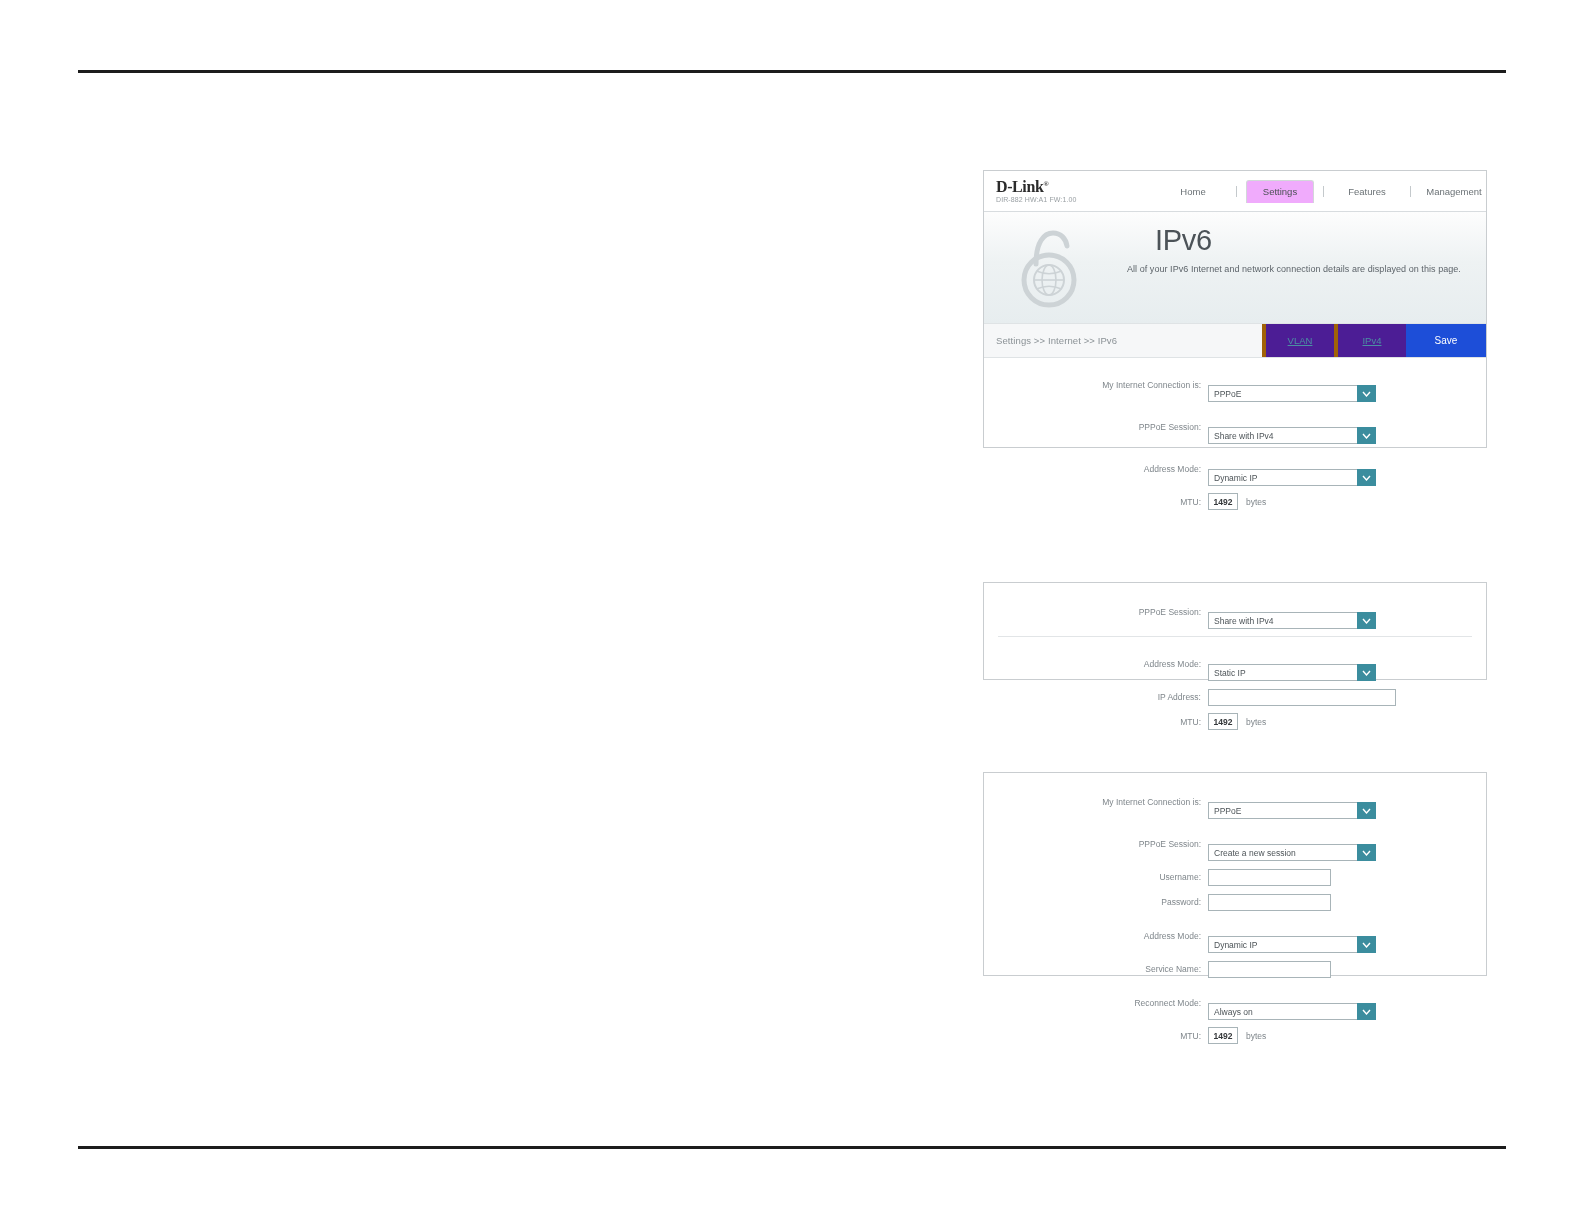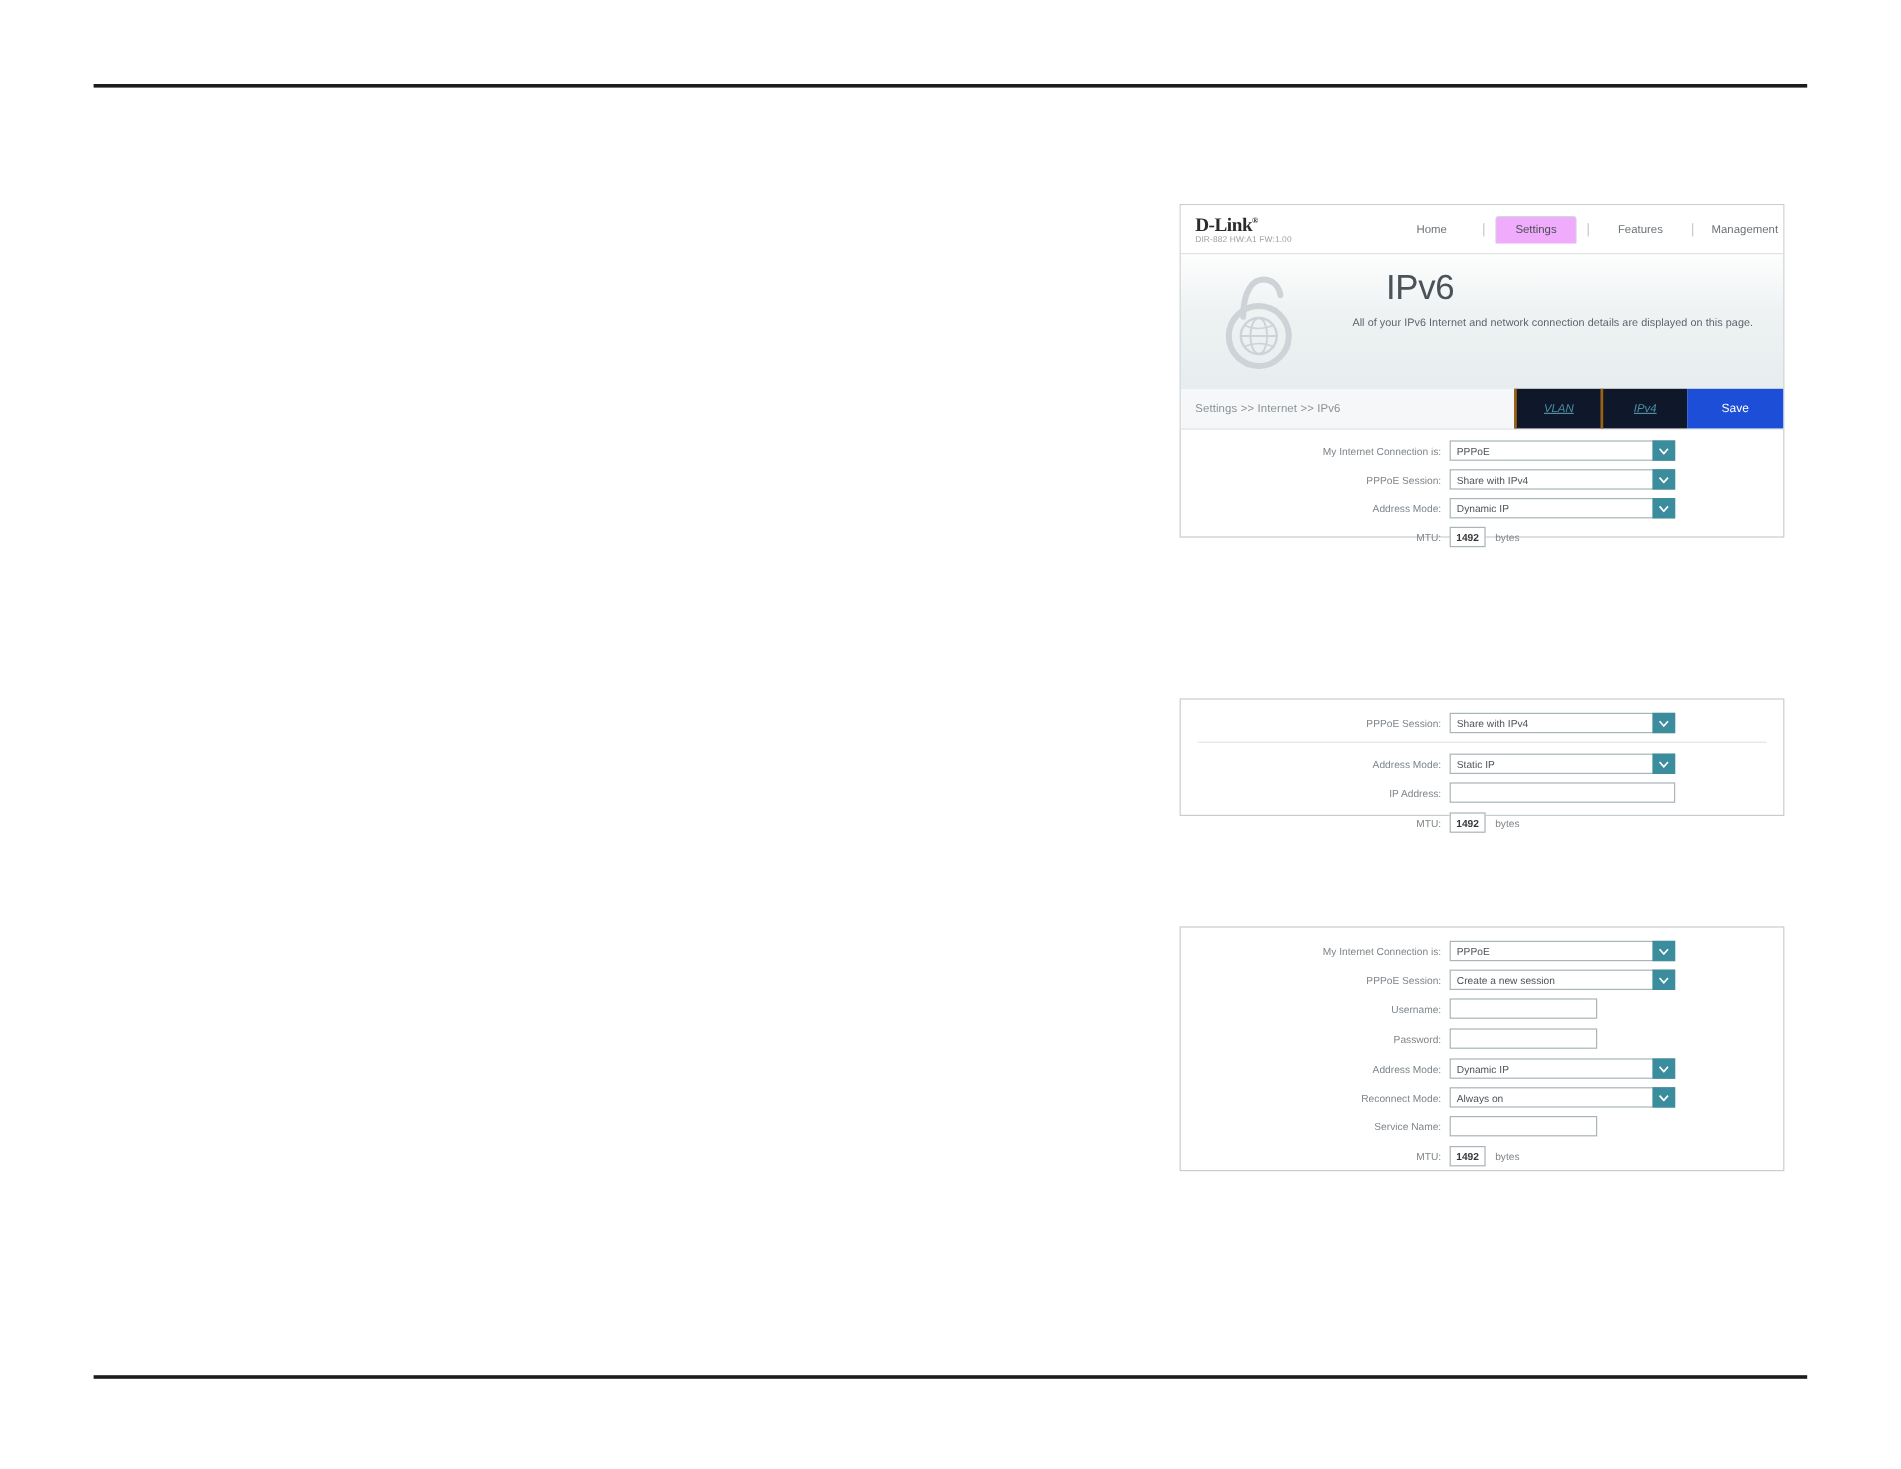--- a/index.html
+++ b/index.html
@@ -155,29 +155,28 @@
     flex: 1;
     display: flex;
     align-items: center;
     padding-left: 12px;
     font-size: 9.5px;
     color: #8b9296;
     letter-spacing: 0.1px;
   }
   .crumb-btn {
     width: 72px;
-    background: #0f172a;
-    border-left: 2px solid #a16207;
+    background: #4c1d95;
+    border-left: 4px solid #a16207;
     display: flex;
     align-items: center;
     justify-content: center;
     font-size: 9.5px;
     color: #4b8fa3;
     text-decoration: underline;
-    font-style: italic;
   }
   .crumb-save {
     width: 80px;
     background: #1d4ed8;
     display: flex;
     align-items: center;
     justify-content: center;
     font-size: 10px;
     color: #ffffff;
   }
@@ -196,26 +195,27 @@
     text-align: right;
     padding-right: 7px;
     font-size: 8.5px;
     color: #7f868b;
     white-space: nowrap;
   }
   .fctl { position: relative; }
 
   .select {
     position: relative;
-    width: 188px;
+    width: 168px;
     height: 17px;
     border: 1px solid #a8b4b8;
     background: #ffffff;
     display: flex;
     align-items: center;
+    margin-top: 18px;
   }
   .select .sel-val {
     padding-left: 5px;
     font-size: 8.5px;
     color: #4d5458;
     white-space: nowrap;
   }
   .select .sel-arrow {
     position: absolute;
     right: -1px;
@@ -483,37 +483,37 @@
             <span class="sel-arrow">
               <svg width="9" height="6" viewBox="0 0 9 6">
                   <path d="M1 1 L4.5 5 L8 1" fill="none" stroke="#ffffff" stroke-width="1.4"></path>
                 </svg>
             </span>
           </div>
         </div>
       </div>
 
       <div class="frow">
+        <div class="flabel">Service Name:</div>
+        <div class="fctl">
+          <input class="textbox" type="text" placeholder="" style="">
+        </div>
+      </div>
+
+      <div class="frow">
         <div class="flabel">Reconnect Mode:</div>
         <div class="fctl">
           <div class="select">
             <span class="sel-val">Always on</span>
             <span class="sel-arrow">
               <svg width="9" height="6" viewBox="0 0 9 6">
                   <path d="M1 1 L4.5 5 L8 1" fill="none" stroke="#ffffff" stroke-width="1.4"></path>
                 </svg>
             </span>
           </div>
-        </div>
-      </div>
-
-      <div class="frow">
-        <div class="flabel">Service Name:</div>
-        <div class="fctl">
-          <input class="textbox" type="text" placeholder="" style="">
         </div>
       </div>
 
       <div class="frow">
         <div class="flabel">MTU:</div>
         <div class="fctl mtu-wrap">
           <div class="mtu-box">1492</div>
           <span class="mtu-units">bytes</span>
         </div>
       </div>

